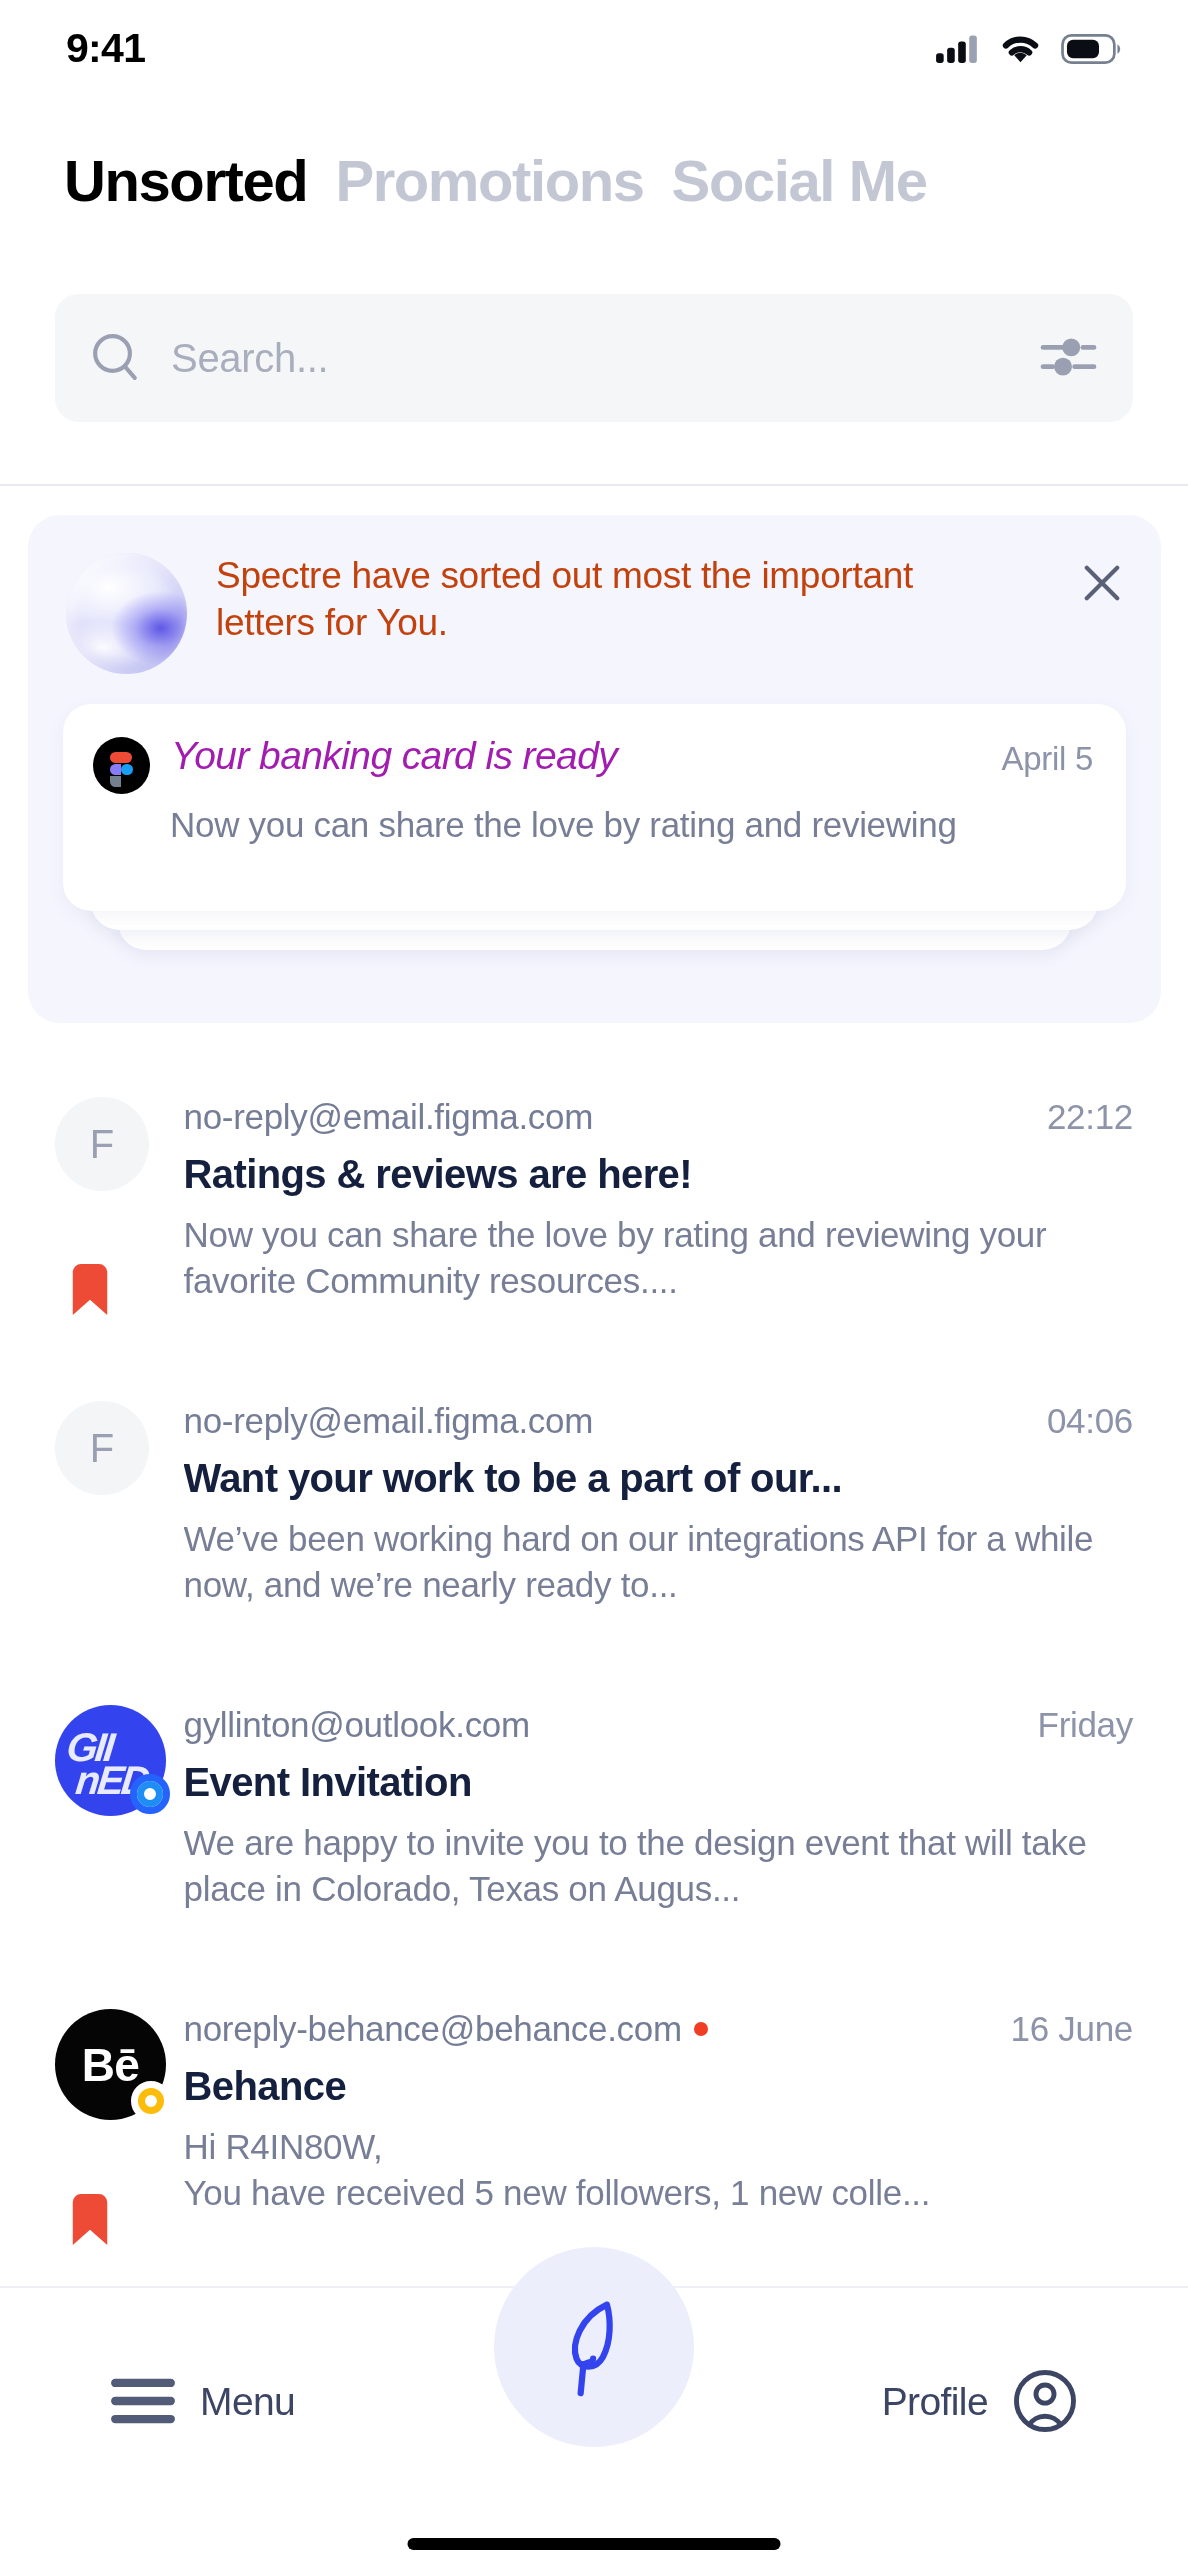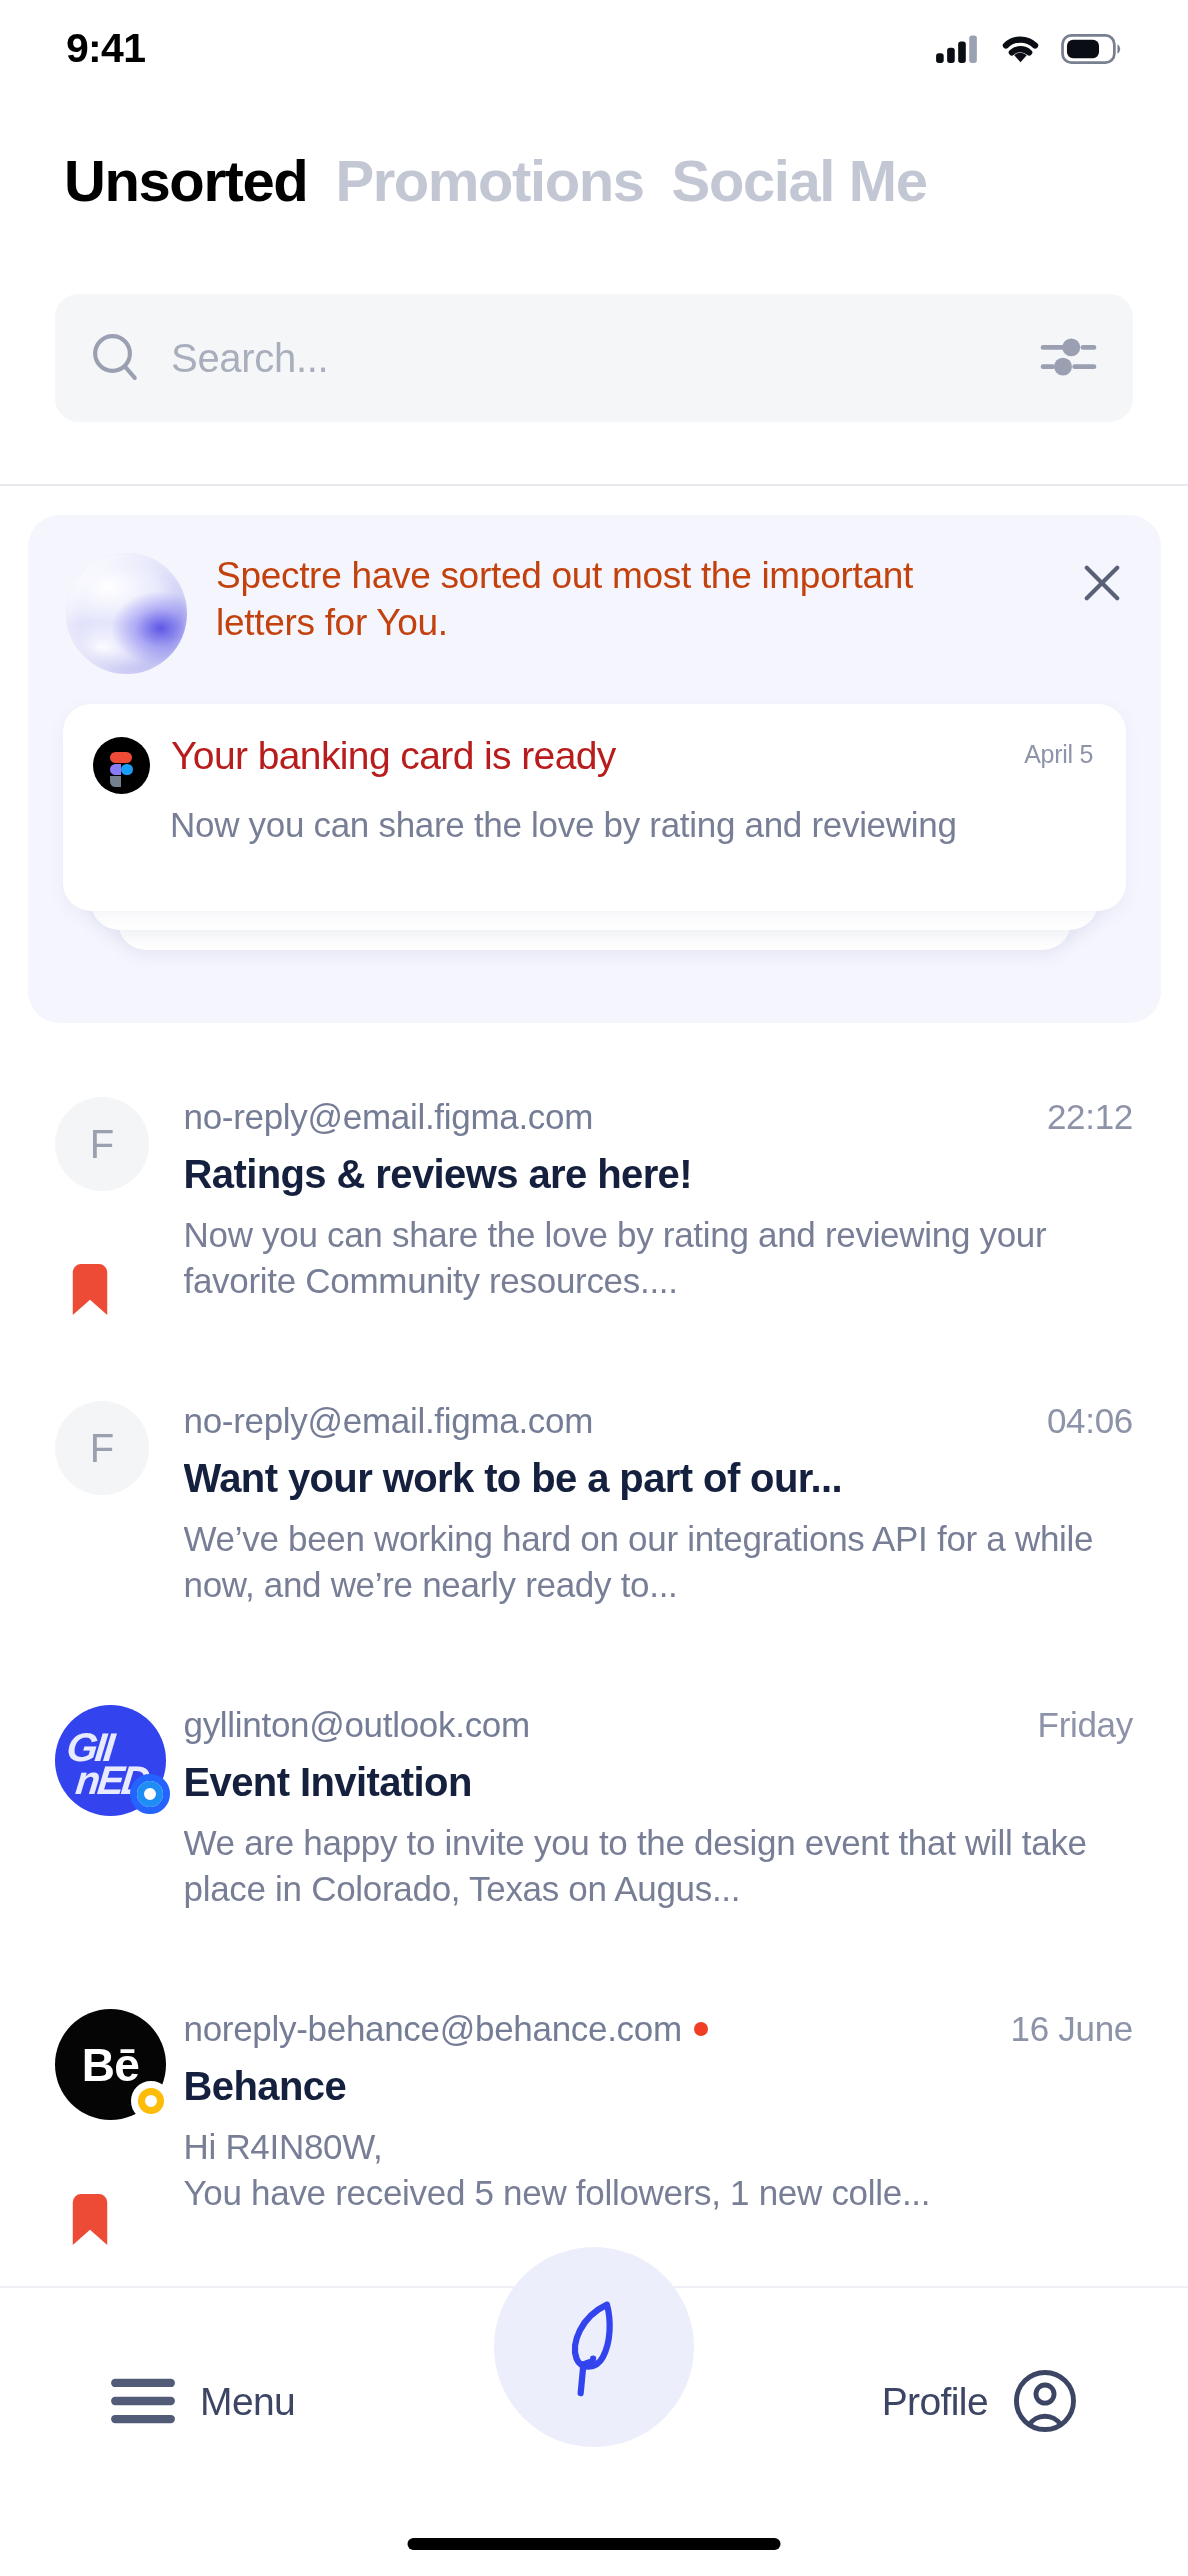--- a/index.html
+++ b/index.html
@@ -93,23 +93,23 @@
   .figma-avatar {
     flex:0 0 auto; width:57px; height:57px; border-radius:50%;
     background:#000; position:relative; margin-top:2.8px;
   }
   .fg { position:absolute; }
   .fg-red   { width:22px; height:11.7px; border-radius:6.2px; background:#ee4b36; left:17.3px; top:15px; }
   .fg-pur   { width:11px; height:11.7px; background:#8a7bf6; border-radius:5.5px 0 0 5.5px; left:17.3px; top:27px; }
   .fg-blue  { width:11.7px; height:11.7px; border-radius:50%; background:#1a9df4; left:28px; top:27px; }
   .fg-gray  { width:11px; height:11.7px; background:#73808e; border-radius:0 0 0 5.5px; left:17.3px; top:39px; }
   .deck-title {
-    margin-left:21px; font-size:39px; font-weight:500; color:#b91c1c; letter-spacing:-0.6px;
-  }
-  .deck-date { margin-left:auto; font-size:25px; color:#8d93a8; letter-spacing:-0.3px; white-space:nowrap; padding-top:5.5px; }
+    margin-left:21px; font-size:39px; font-weight:500; color:#a21caf; letter-spacing:-0.6px;font-style:italic;
+  }
+  .deck-date { margin-left:auto; font-size:33px; color:#8d93a8; letter-spacing:-0.3px; white-space:nowrap; padding-top:5.5px; }
   .deck-preview {
     margin-left:77px; margin-top:9.7px; font-size:35px; line-height:1.28;
     color:#777e96; letter-spacing:-0.3px; max-width:815px;
   }
 
   
   .maillist { position:absolute; top:1064px; left:0; width:1188px; }
   .mail {
     position:relative; display:flex; padding:33px 55px 0 55px; min-height:304px;
   }

